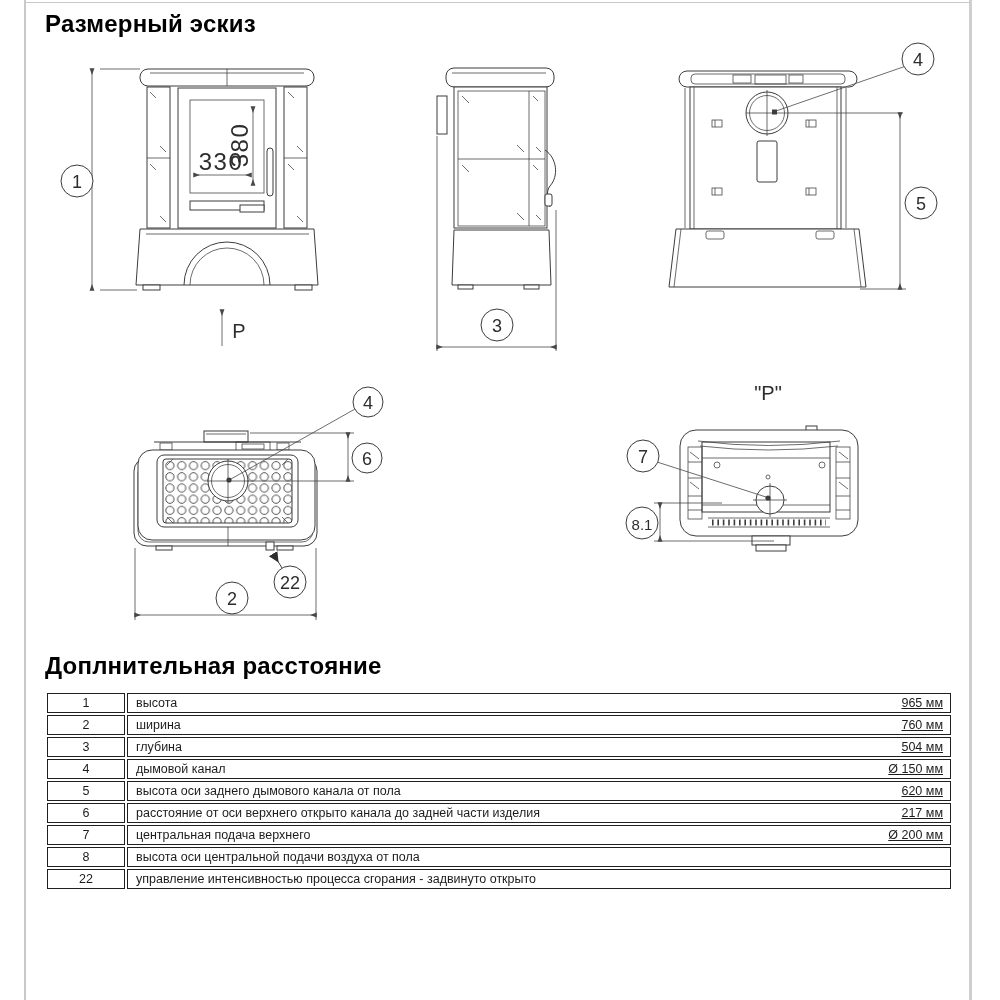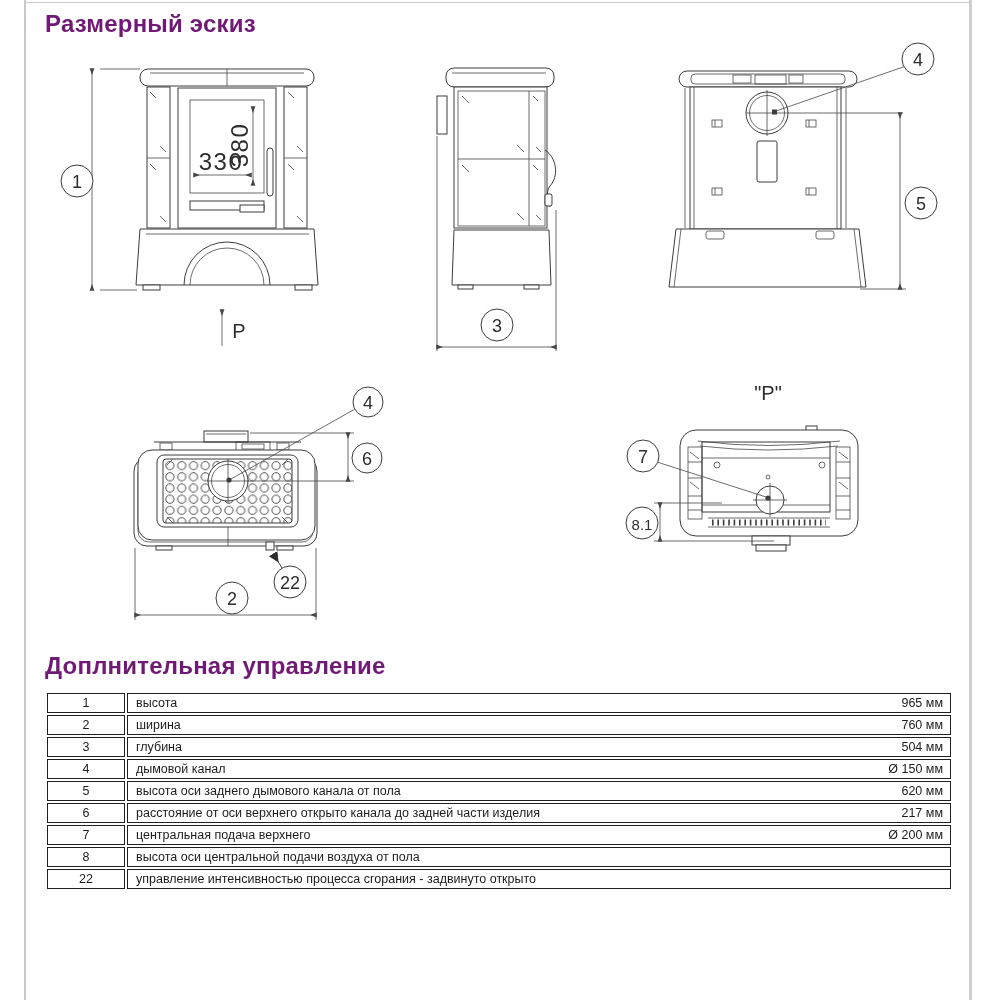--- a/index.html
+++ b/index.html
@@ -1,20 +1,20 @@
 <!DOCTYPE html>
 <html><head>
 <meta charset="utf-8">
 <style>
   html,body{margin:0;padding:0;background:#fff;}
   .page{position:relative;width:1000px;height:1000px;background:#fff;overflow:hidden;
         font-family:"Liberation Sans",sans-serif;color:#1a1a1a;}
   .edge-v{position:absolute;top:0;width:2px;height:1000px;background:#c9c9c9;}
   .edge-h{position:absolute;left:25px;top:2px;width:945px;height:1px;background:#c9c9c9;}
-  h1,h2{position:absolute;margin:0;font-weight:bold;font-size:24px;letter-spacing:.2px;color:#701a75;}
+  h1,h2{position:absolute;margin:0;font-weight:bold;font-size:24px;letter-spacing:.2px;color:#000000;}
   #title-sketch{left:45px;top:10px;}
   #title-info{left:45px;top:652px;}
   
   svg.sketch{position:absolute;left:0;top:0;}
   .ln{fill:none;stroke:#3c3c3c;stroke-width:1;}
   .lnf{fill:#fff;stroke:#3c3c3c;stroke-width:1;}
   .thin{stroke-width:.75;}
   .dim{fill:none;stroke:#474747;stroke-width:.8;}
   .solid{fill:#3c3c3c;stroke:none;}
   svg text{fill:#2d2d2d;}
@@ -22,21 +22,21 @@
   .balloon text{font-size:18px;text-anchor:middle;dominant-baseline:central;}
   .balloon text.small{font-size:15px;}
   .dimtext{font-size:24px;text-anchor:middle;dominant-baseline:central;letter-spacing:1.5px;}
   .ptext{font-size:20px;text-anchor:middle;dominant-baseline:central;}
   
   .info-table{position:absolute;left:45px;top:691px;width:908px;border-collapse:separate;border-spacing:2px;}
   .info-table td{border:1px solid #202020;height:18px;line-height:18px;font-size:12.5px;
                  padding:0;white-space:nowrap;overflow:hidden;color:#1c1c1c;}
   .info-table td.num{width:76px;text-align:center;}
   .info-table td.desc{padding-left:8px;}
-  .info-table td.desc .val{float:right;padding-right:7px;}
+  .info-table td.desc .val{float:right;padding-right:7px;text-decoration:underline;}
 </style>
 </head>
 <body>
 
 <div class="page">
   <div class="edge-v" style="left:24px"></div>
   <div class="edge-v" style="left:969px;width:3px;background:#cfcfcf"></div>
   <div class="edge-h"></div>
 
   <h1 id="title-sketch">Размерный эскиз</h1>
@@ -270,21 +270,21 @@
         <circle cx="643" cy="456" r="16"></circle>
         <text x="643" y="457">7</text>
       </g>
       <g class="balloon">
         <circle cx="642" cy="523" r="16"></circle>
         <text class="small" x="642" y="524">8.1</text>
       </g>
     </g>
   </svg>
 
-  <h2 id="title-info">Доплнительная управление</h2>
+  <h2 id="title-info">Доплнительная расстояние</h2>
 
   <table class="info-table">
     <tbody>
       <tr>
         <td class="num">1</td>
         <td class="desc"><span class="val">965 мм</span><span>высота</span></td>
       </tr>
       <tr>
         <td class="num">2</td>
         <td class="desc"><span class="val">760 мм</span><span>ширина</span></td>

